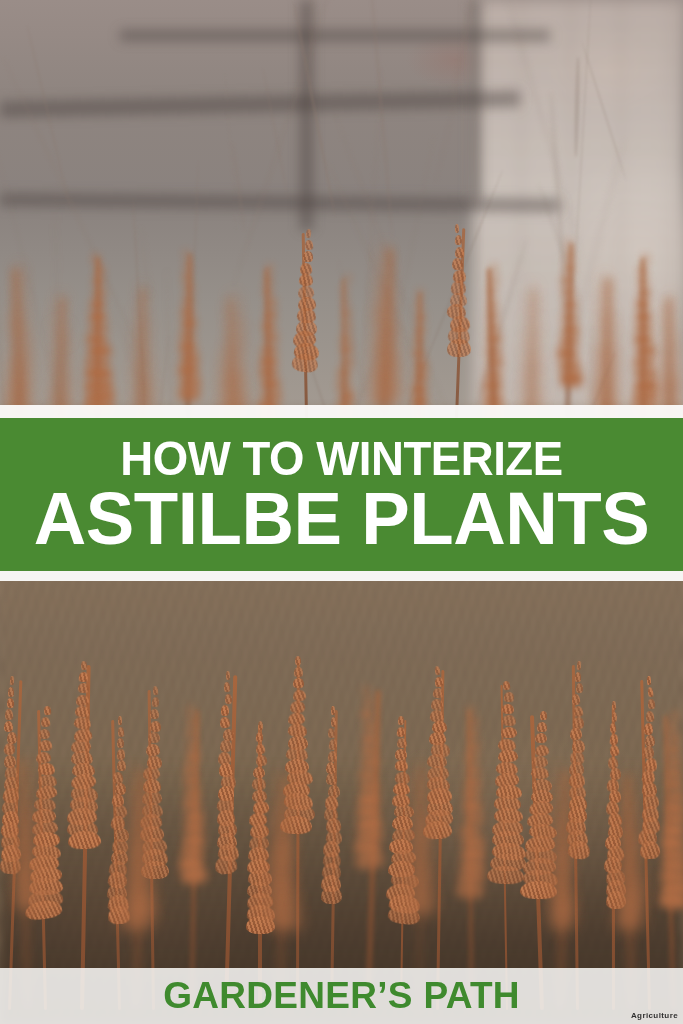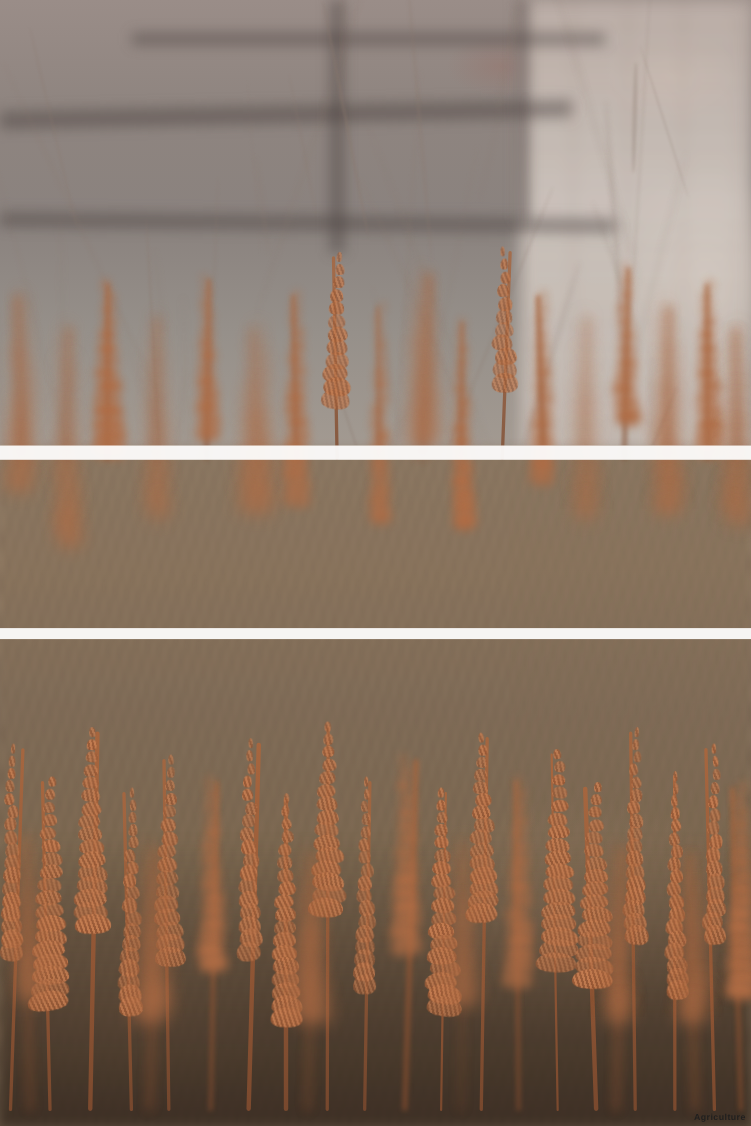--- a/index.html
+++ b/index.html
@@ -913,18 +913,25 @@
         <div class="plume softer" style="left: 620.2px; top: 864.2px; width: 19.9px; height: 15px; opacity: 0.79; transform: rotate(-2.34681deg);"></div>
         <div class="plume softer" style="left: 621.6px; top: 875.9px; width: 21.5px; height: 15.8px; opacity: 0.83; transform: rotate(0.704557deg);"></div>
         <div class="plume softer" style="left: 620.7px; top: 887.6px; width: 23px; height: 16.5px; opacity: 0.89; transform: rotate(1.74023deg);"></div>
         <div class="plume softer" style="left: 617.6px; top: 899.3px; width: 24.6px; height: 17.3px; opacity: 0.85; transform: rotate(0.109324deg);"></div>
         <div class="plume softer" style="left: 615.9px; top: 911px; width: 26.1px; height: 18px; opacity: 0.89; transform: rotate(1.728deg);"></div>
       </div>
   </div>
 
   <div class="band-white-top"></div>
 
+  <div class="band-green" style="background: rgb(74, 138, 50);">
+    <div class="title-1" style="color: rgb(255, 255, 255);">HOW TO WINTERIZE</div>
+    <div class="title-2" style="color: rgb(255, 255, 255);">ASTILBE PLANTS</div>
+  </div>
 
   <div class="band-white-bot"></div>
 
+  <div class="brandbar">
+    <div class="brand" style="color: rgb(63, 138, 46);">GARDENER’S PATH</div>
+  </div>
 
   <div class="watermark" style="color: rgb(30, 30, 30);">Agriculture</div>
 </div>
 
 </body></html>

